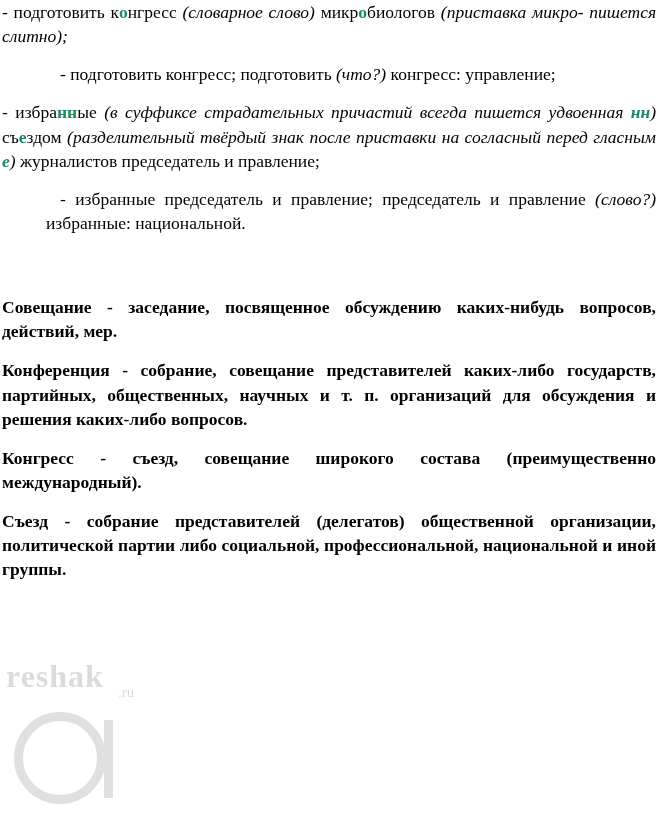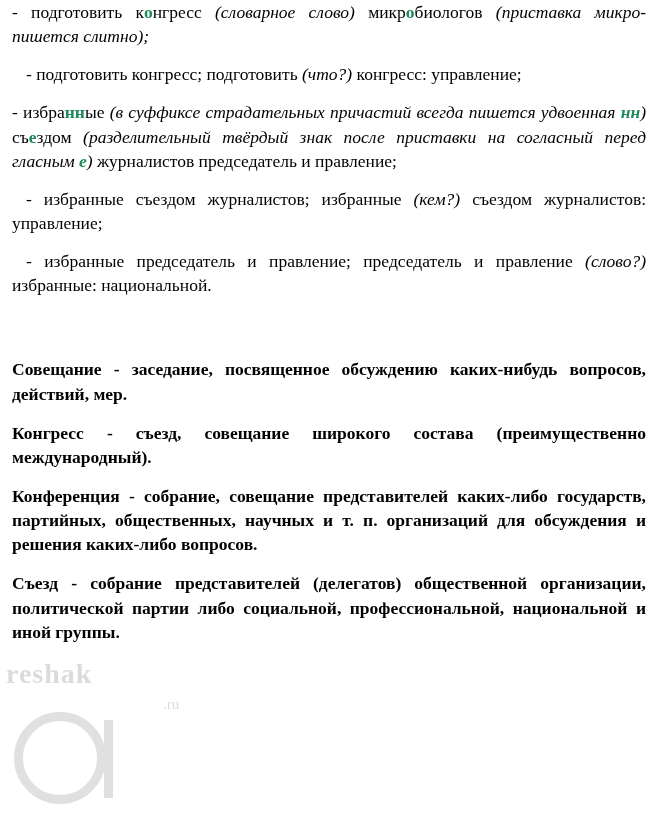--- a/index.html
+++ b/index.html
@@ -13,31 +13,32 @@
     font-family: "Liberation Serif", serif;
     color: #000000;
     position: relative;
     overflow: hidden;
   }
   .page {
     position: relative;
     width: 658px;
     height: 597px;
     box-sizing: border-box;
-    padding: 0 12px;
+    padding: 0 2px;
   }
   p.para {
     margin: 0 0 14px 0;
     font-size: 17.5px;
     line-height: 1.38;
     text-align: justify;
     text-justify: inter-word;
   }
   p.para.indent {
     text-indent: 14px;
+    margin-left: 44px;
   }
   .italic {
     font-style: italic;
   }
   .green {
     color: #000000;
   }
   .green-bold {
     color: #1f8a5a;
     font-weight: bold;
@@ -57,33 +58,32 @@
     width: 210px;
     height: 200px;
     pointer-events: none;
     opacity: 0.30;
   }
   .watermark .wm-text {
     position: absolute;
     left: 6px;
     top: 38px;
     font-family: "Liberation Serif", serif;
-    font-size: 28px;
+    font-size: 32px;
     letter-spacing: 1px;
     color: #8c8c8c;
     font-weight: bold;
   }
   .watermark .wm-sub {
     position: absolute;
     left: 118px;
-    top: 76px;
+    top: 64px;
     font-family: "Liberation Serif", serif;
     font-size: 15px;
     color: #8c8c8c;
-    margin-left: 45px;
   }
   .watermark .wm-circle {
     position: absolute;
     left: 14px;
     top: 92px;
     width: 92px;
     height: 92px;
     border: 9px solid #9a9a9a;
     border-radius: 50%;
     box-sizing: border-box;
@@ -100,30 +100,29 @@
 </style>
 </head>
 <body>
 
 <div class="page">
 
   <div class="analysis">
       <p class="para"><span>- подготовить к</span><span class="green-bold">о</span><span>нгресс </span><span class="italic">(словарное слово) </span><span>микр</span><span class="green-bold">о</span><span>биологов </span><span class="italic">(приставка микро- пишется слитно);</span></p>
       <p class="para indent"><span>- подготовить конгресс; подготовить </span><span class="italic">(что?) </span><span>конгресс: управление;</span></p>
       <p class="para"><span>- избра</span><span class="green-bold">нн</span><span>ые </span><span class="italic green">(в суффиксе страдательных причастий всегда пишется удвоенная </span><span class="italic green-bold">нн</span><span class="italic green">) </span><span>съ</span><span class="green-bold">е</span><span>здом </span><span class="italic green">(разделительный твёрдый знак после приставки на согласный перед гласным </span><span class="italic green-bold">е</span><span class="italic green">) </span><span>журналистов председатель и правление;</span></p>
-      <p class="para indent"><span>- избранные съездом журналистов; избранные </span><span class="italic">(кем?) </span><span>съездом журналистов: управление;</span></p>
       <p class="para indent"><span>- избранные председатель и правление; председатель и правление </span><span class="italic">(слово?) </span><span>избранные: национальной.</span></p>
     </div>
 
   <div class="gap"></div>
 
   <div class="defs">
       <p class="para"><span>Совещание - заседание, посвященное обсуждению каких-нибудь вопросов, действий, мер.</span></p>
+      <p class="para"><span>Конференция - собрание, совещание представителей каких-либо государств, партийных, общественных, научных и т. п. организаций для обсуждения и решения каких-либо вопросов.</span></p>
       <p class="para"><span>Конгресс - съезд, совещание широкого состава (преимущественно международный).</span></p>
-      <p class="para"><span>Конференция - собрание, совещание представителей каких-либо государств, партийных, общественных, научных и т. п. организаций для обсуждения и решения каких-либо вопросов.</span></p>
       <p class="para"><span>Съезд - собрание представителей (делегатов) общественной организации, политической партии либо социальной, профессиональной, национальной и иной группы.</span></p>
     </div>
 
   <div class="watermark">
     <div class="wm-text">reshak</div>
     <div class="wm-sub">.ru</div>
     <div class="wm-circle"></div>
     <div class="wm-bar"></div>
   </div>
 

